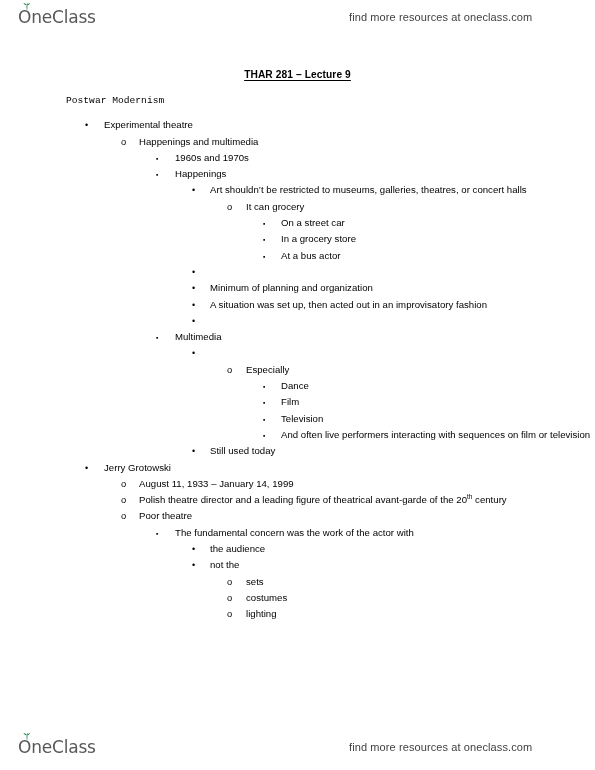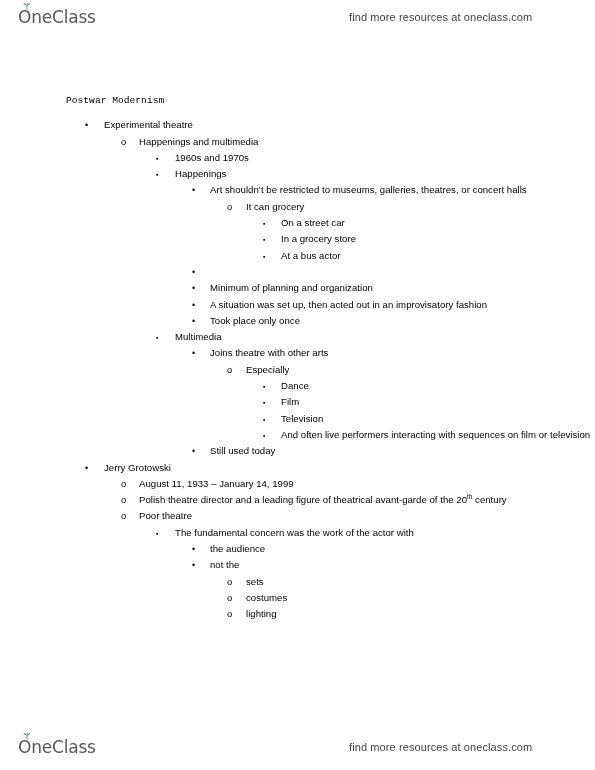--- a/index.html
+++ b/index.html
@@ -148,20 +148,23 @@
       <path d="M5 2.6 C3.6 2.4 2.2 1.6 1.4 0.3 C3.0 0.0 4.4 0.8 5 2.6 Z" fill="#2e8b57"></path>
       <path d="M5.1 2.6 C6.4 2.3 7.6 1.4 8.3 0.2 C6.8 0.0 5.5 0.9 5.1 2.6 Z" fill="#2e8b57"></path>
       <path d="M5.0 2.2 C4.9 1.3 5.1 0.5 5.6 0.0 C6.1 0.7 6.0 1.6 5.5 2.3 Z" fill="#2e8b57"></path>
     </svg>
   </div>
   <div class="brand-tagline">find more resources at oneclass.com</div>
 </div>
 
 <div class="page">
 
+  <div class="doc-title">
+    <span>THAR 281 – Lecture 9</span>
+  </div>
 
   <div class="content">
     <div class="line lv0">
       <span class="txt">Postwar Modernism</span>
     </div>
     <div class="spacer-sm"></div>
     <div id="outline-host">
         <div class="line lv1">
           <span class="marker">•</span>
           <span class="txt">Experimental theatre</span>
@@ -204,29 +207,27 @@
         <div class="line lv4">
           <span class="marker">•</span>
           <span class="txt">Minimum of planning and organization</span>
         </div>
         <div class="line lv4">
           <span class="marker">•</span>
           <span class="txt">A situation was set up, then acted out in an improvisatory fashion</span>
         </div>
         <div class="line lv4">
           <span class="marker">•</span>
-          <span class="txt">Took place only once</span>
         </div>
         <div class="line lv3">
           <span class="marker">▪</span>
           <span class="txt">Multimedia</span>
         </div>
         <div class="line lv4">
           <span class="marker">•</span>
-          <span class="txt">Joins theatre with other arts</span>
         </div>
         <div class="line lv5">
           <span class="marker">o</span>
           <span class="txt">Especially</span>
         </div>
         <div class="line lv6">
           <span class="marker">▪</span>
           <span class="txt">Dance</span>
         </div>
         <div class="line lv6">

